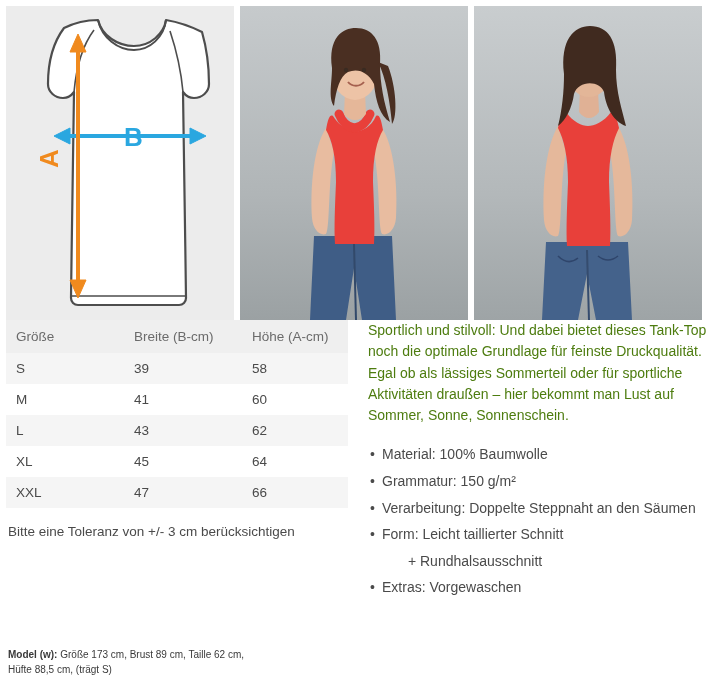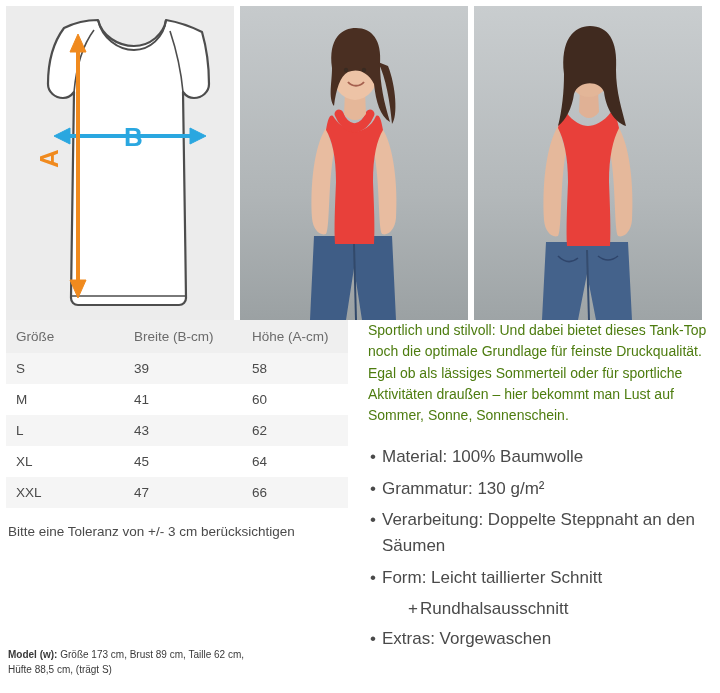--- a/index.html
+++ b/index.html
@@ -97,21 +97,21 @@
     font-size: 14px;
     line-height: 1.52;
     color: #4d7c0f;
     margin: 0 0 18px 0;
   }
 
   ul.features {
     list-style: none;
     margin: 0;
     padding: 0;
-    font-size: 17px;
+    font-size: 14px;
     line-height: 1.55;
     color: #4a4a4a;
   }
   ul.features > li {
     position: relative;
     padding-left: 14px;
     margin-bottom: 5px;
   }
   ul.features > li::before {
     content: "\2022";
@@ -286,21 +286,21 @@
       </table>
 
       <div class="tolerance">Bitte eine Toleranz von +/- 3 cm berücksichtigen</div>
     </div>
 
     <div class="right-col">
       <p class="desc">Sportlich und stilvoll: Und dabei bietet dieses Tank-Top noch die optimale Grundlage für feinste Druckqualität. Egal ob als lässiges Sommerteil oder für sportliche Aktivitäten draußen – hier bekommt man Lust auf Sommer, Sonne, Sonnenschein.</p>
 
       <ul class="features">
         <li>Material: 100% Baumwolle</li>
-        <li>Grammatur: 130 g/m²</li>
+        <li>Grammatur: 150 g/m²</li>
         <li>Verarbeitung: Doppelte Steppnaht an den Säumen</li>
         <li>Form: Leicht taillierter Schnitt</li>
         <li class="sub">Rundhalsausschnitt</li>
         <li>Extras: Vorgewaschen</li>
       </ul>
     </div>
   </div>
 
   <div class="model-info">
     <b>Model (w):</b><span> Größe 173 cm, Brust 89 cm, Taille 62 cm,</span><br>

